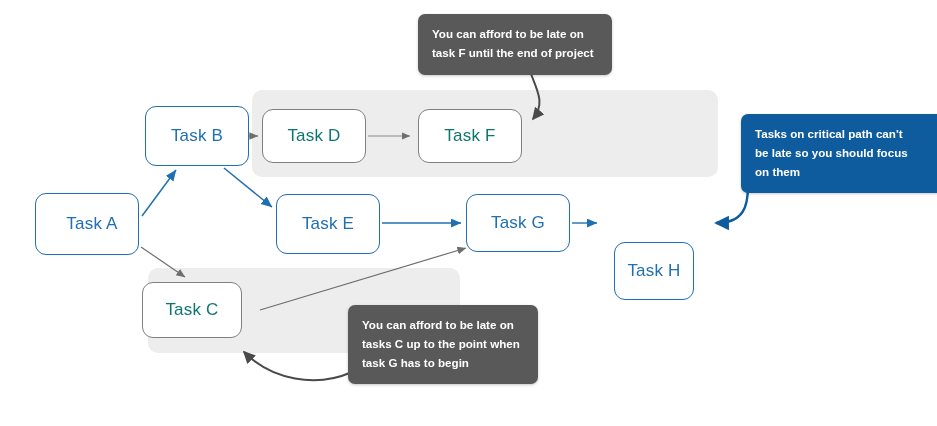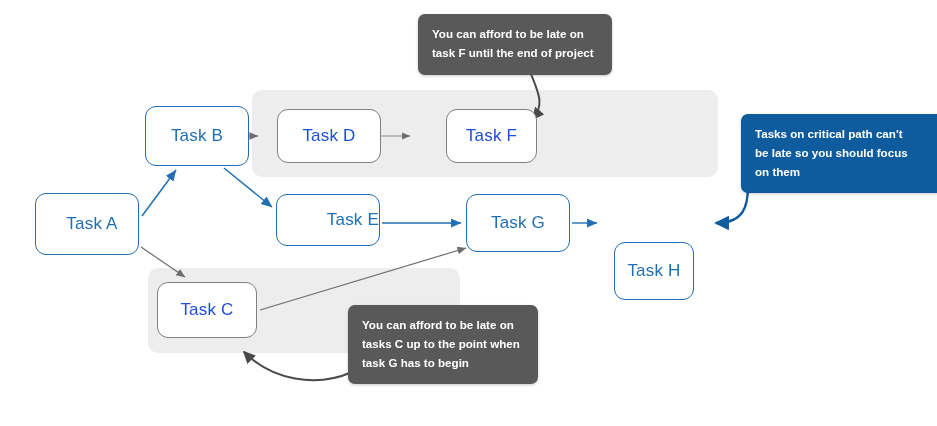--- a/index.html
+++ b/index.html
@@ -43,22 +43,21 @@
     font-size: 17px;
     letter-spacing: .2px;
     z-index: 3;
   }
   .node.critical {
     border: 1.6px solid #1f6fb2;
     color: #1f6fb2;
   }
   .node.float {
     border: 1.2px solid #808080;
-    color: #1d4ed8;
-    margin-left: 15px;
+    color: #0f766e;
   }
 
   .callout {
     position: absolute;
     box-sizing: border-box;
     border-radius: 7px;
     padding: 11px 14px 12px 14px;
     font-size: 11.6px;
     font-weight: bold;
     line-height: 1.62;
@@ -119,24 +118,24 @@
 
   <div class="node critical" id="node-A" style="left: 35px; top: 193px; width: 104px; height: 62px; padding-left: 10px;">
     <span>Task A</span>
   </div>
   <div class="node critical" id="node-B" style="left: 145px; top: 106px; width: 104px; height: 60px;">
     <span>Task B</span>
   </div>
   <div class="node float" id="node-D" style="left: 262px; top: 109px; width: 104px; height: 54px;">
     <span>Task D</span>
   </div>
-  <div class="node float" id="node-F" style="left: 431px; top: 109px; width: 91px; height: 54px;">
+  <div class="node float" id="node-F" style="left: 418px; top: 109px; width: 104px; height: 54px;">
     <span>Task F</span>
   </div>
-  <div class="node critical" id="node-E" style="left: 276px; top: 194px; width: 104px; height: 52px; justify-content: flex-end;">
+  <div class="node critical" id="node-E" style="left: 276px; top: 194px; width: 104px; height: 60px;">
     <span>Task E</span>
   </div>
   <div class="node critical" id="node-G" style="left: 466px; top: 194px; width: 104px; height: 58px;">
     <span>Task G</span>
   </div>
   <div class="node critical" id="node-H" style="left: 614px; top: 194px; width: 80px; height: 58px; margin-top: 48px;">
     <span>Task H</span>
   </div>
   <div class="node float" id="node-C" style="left: 142px; top: 282px; width: 100px; height: 56px;">
     <span>Task C</span>

